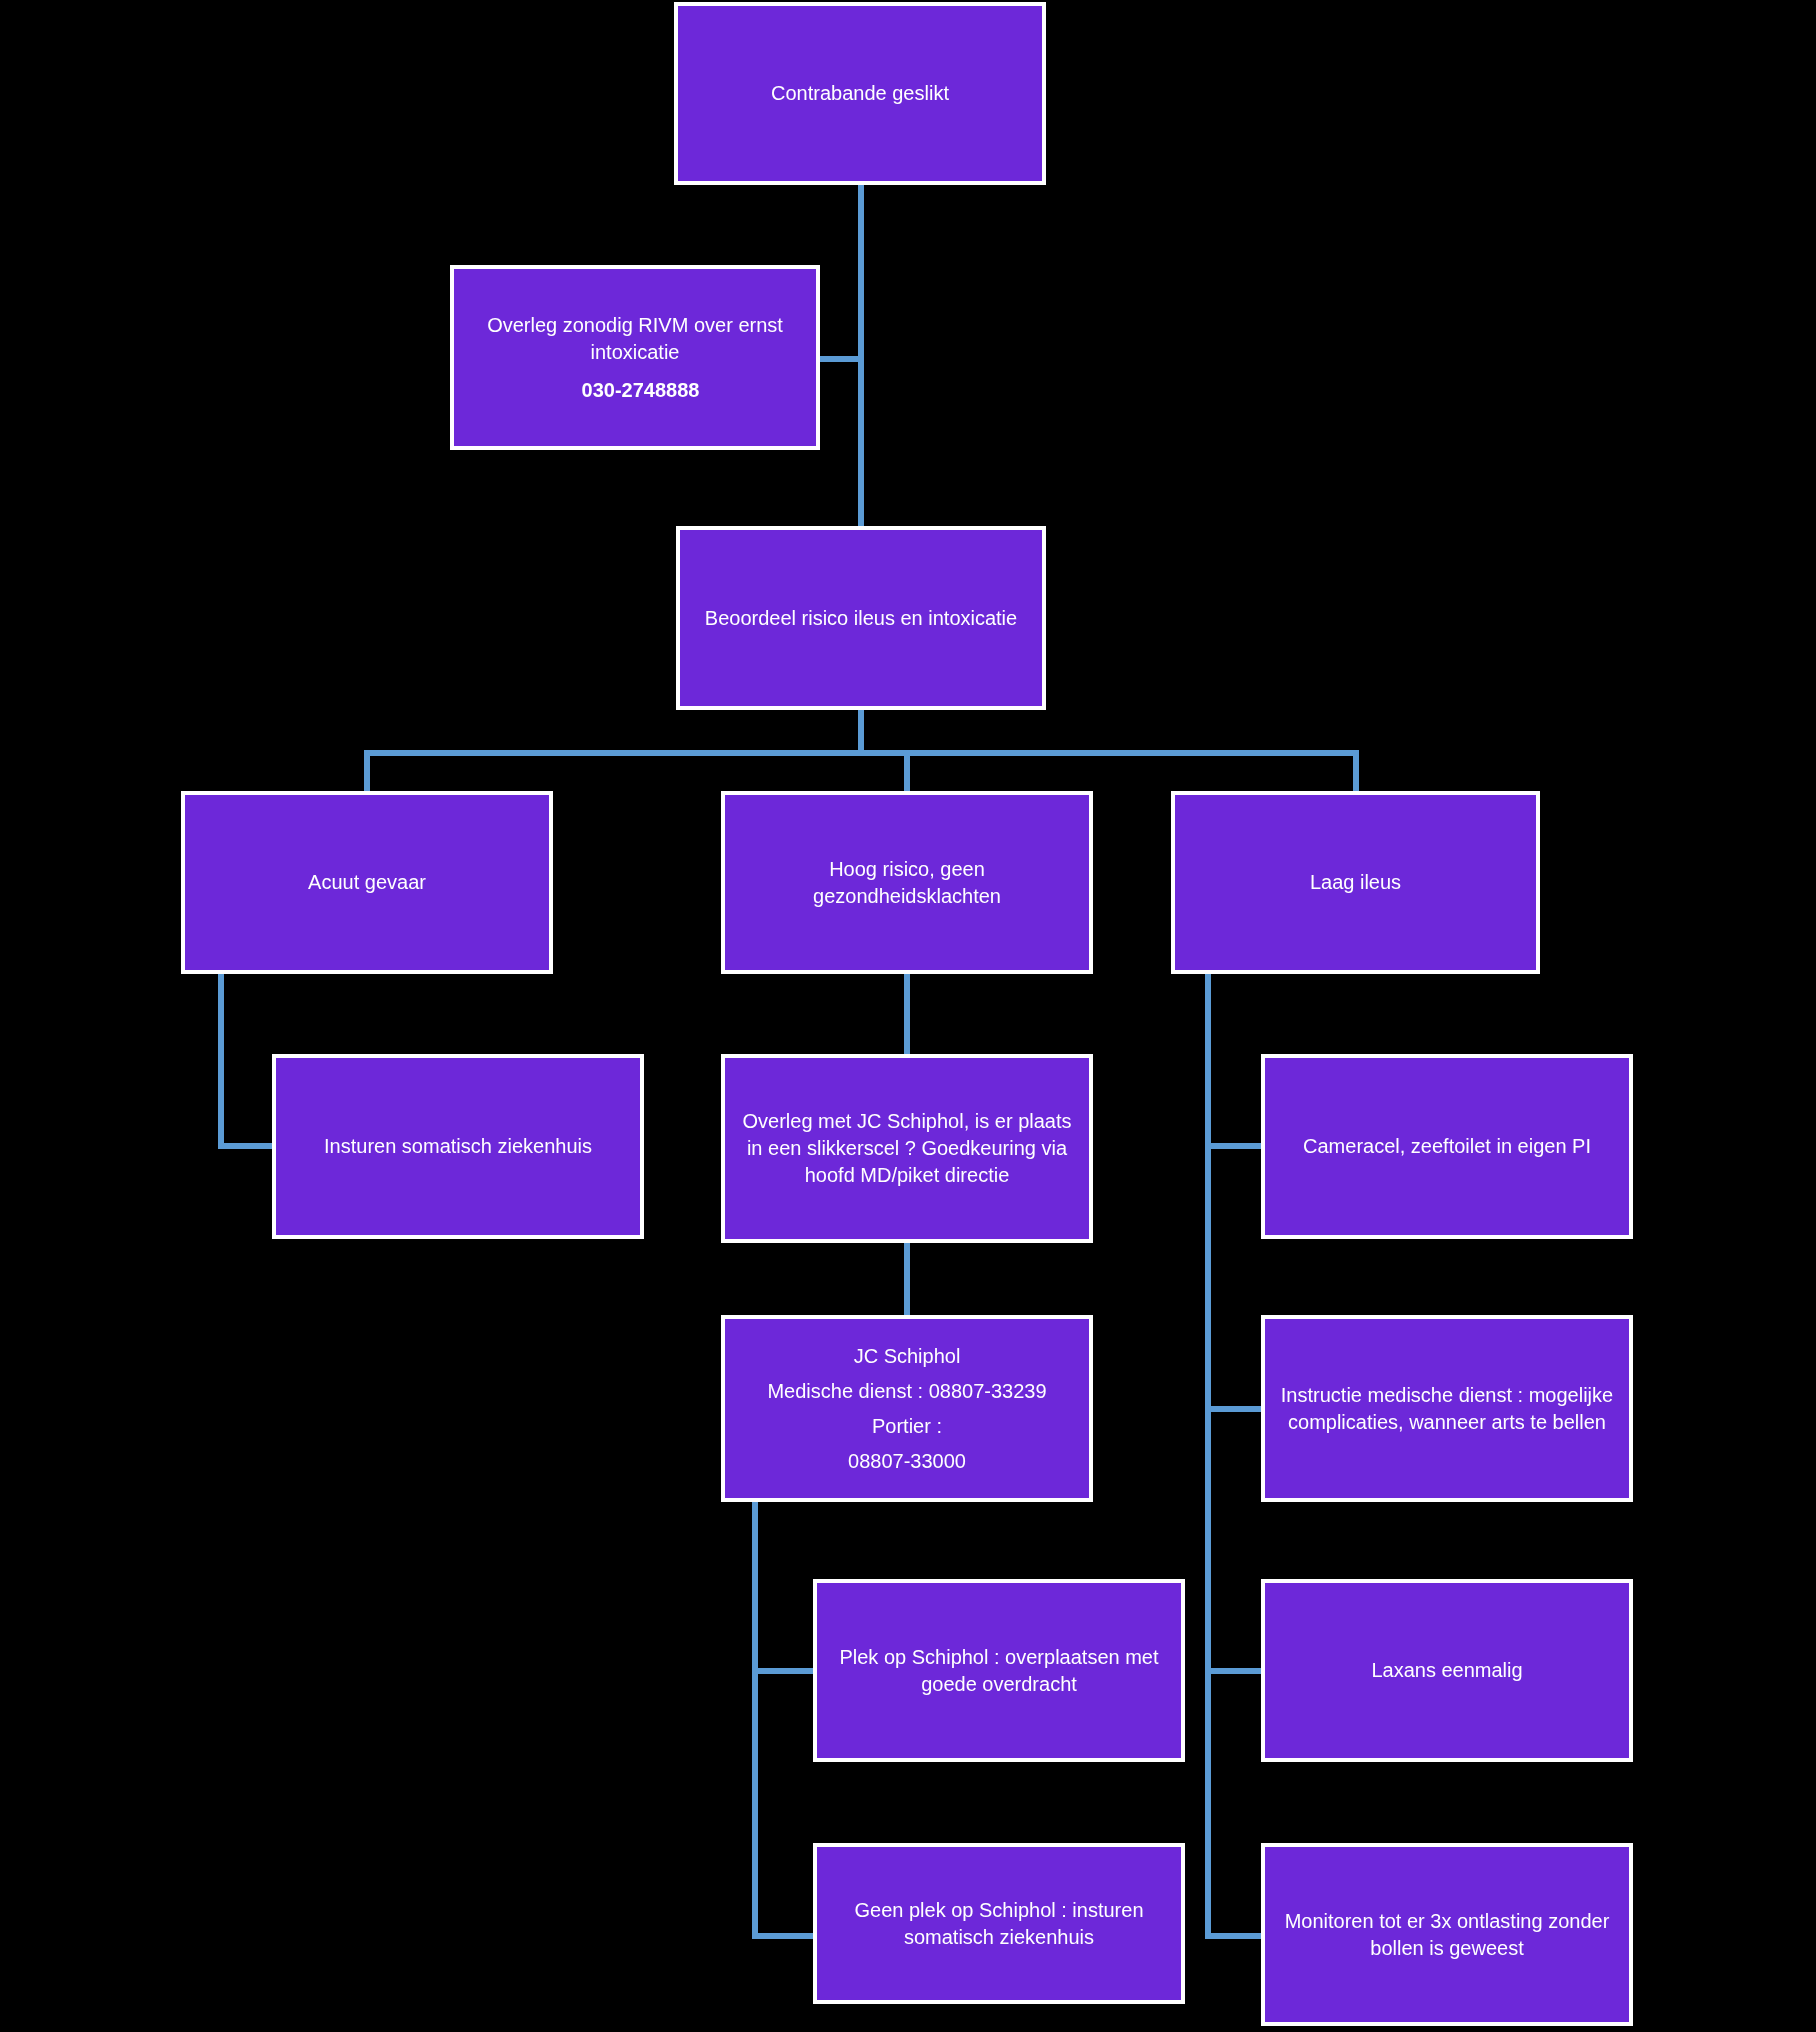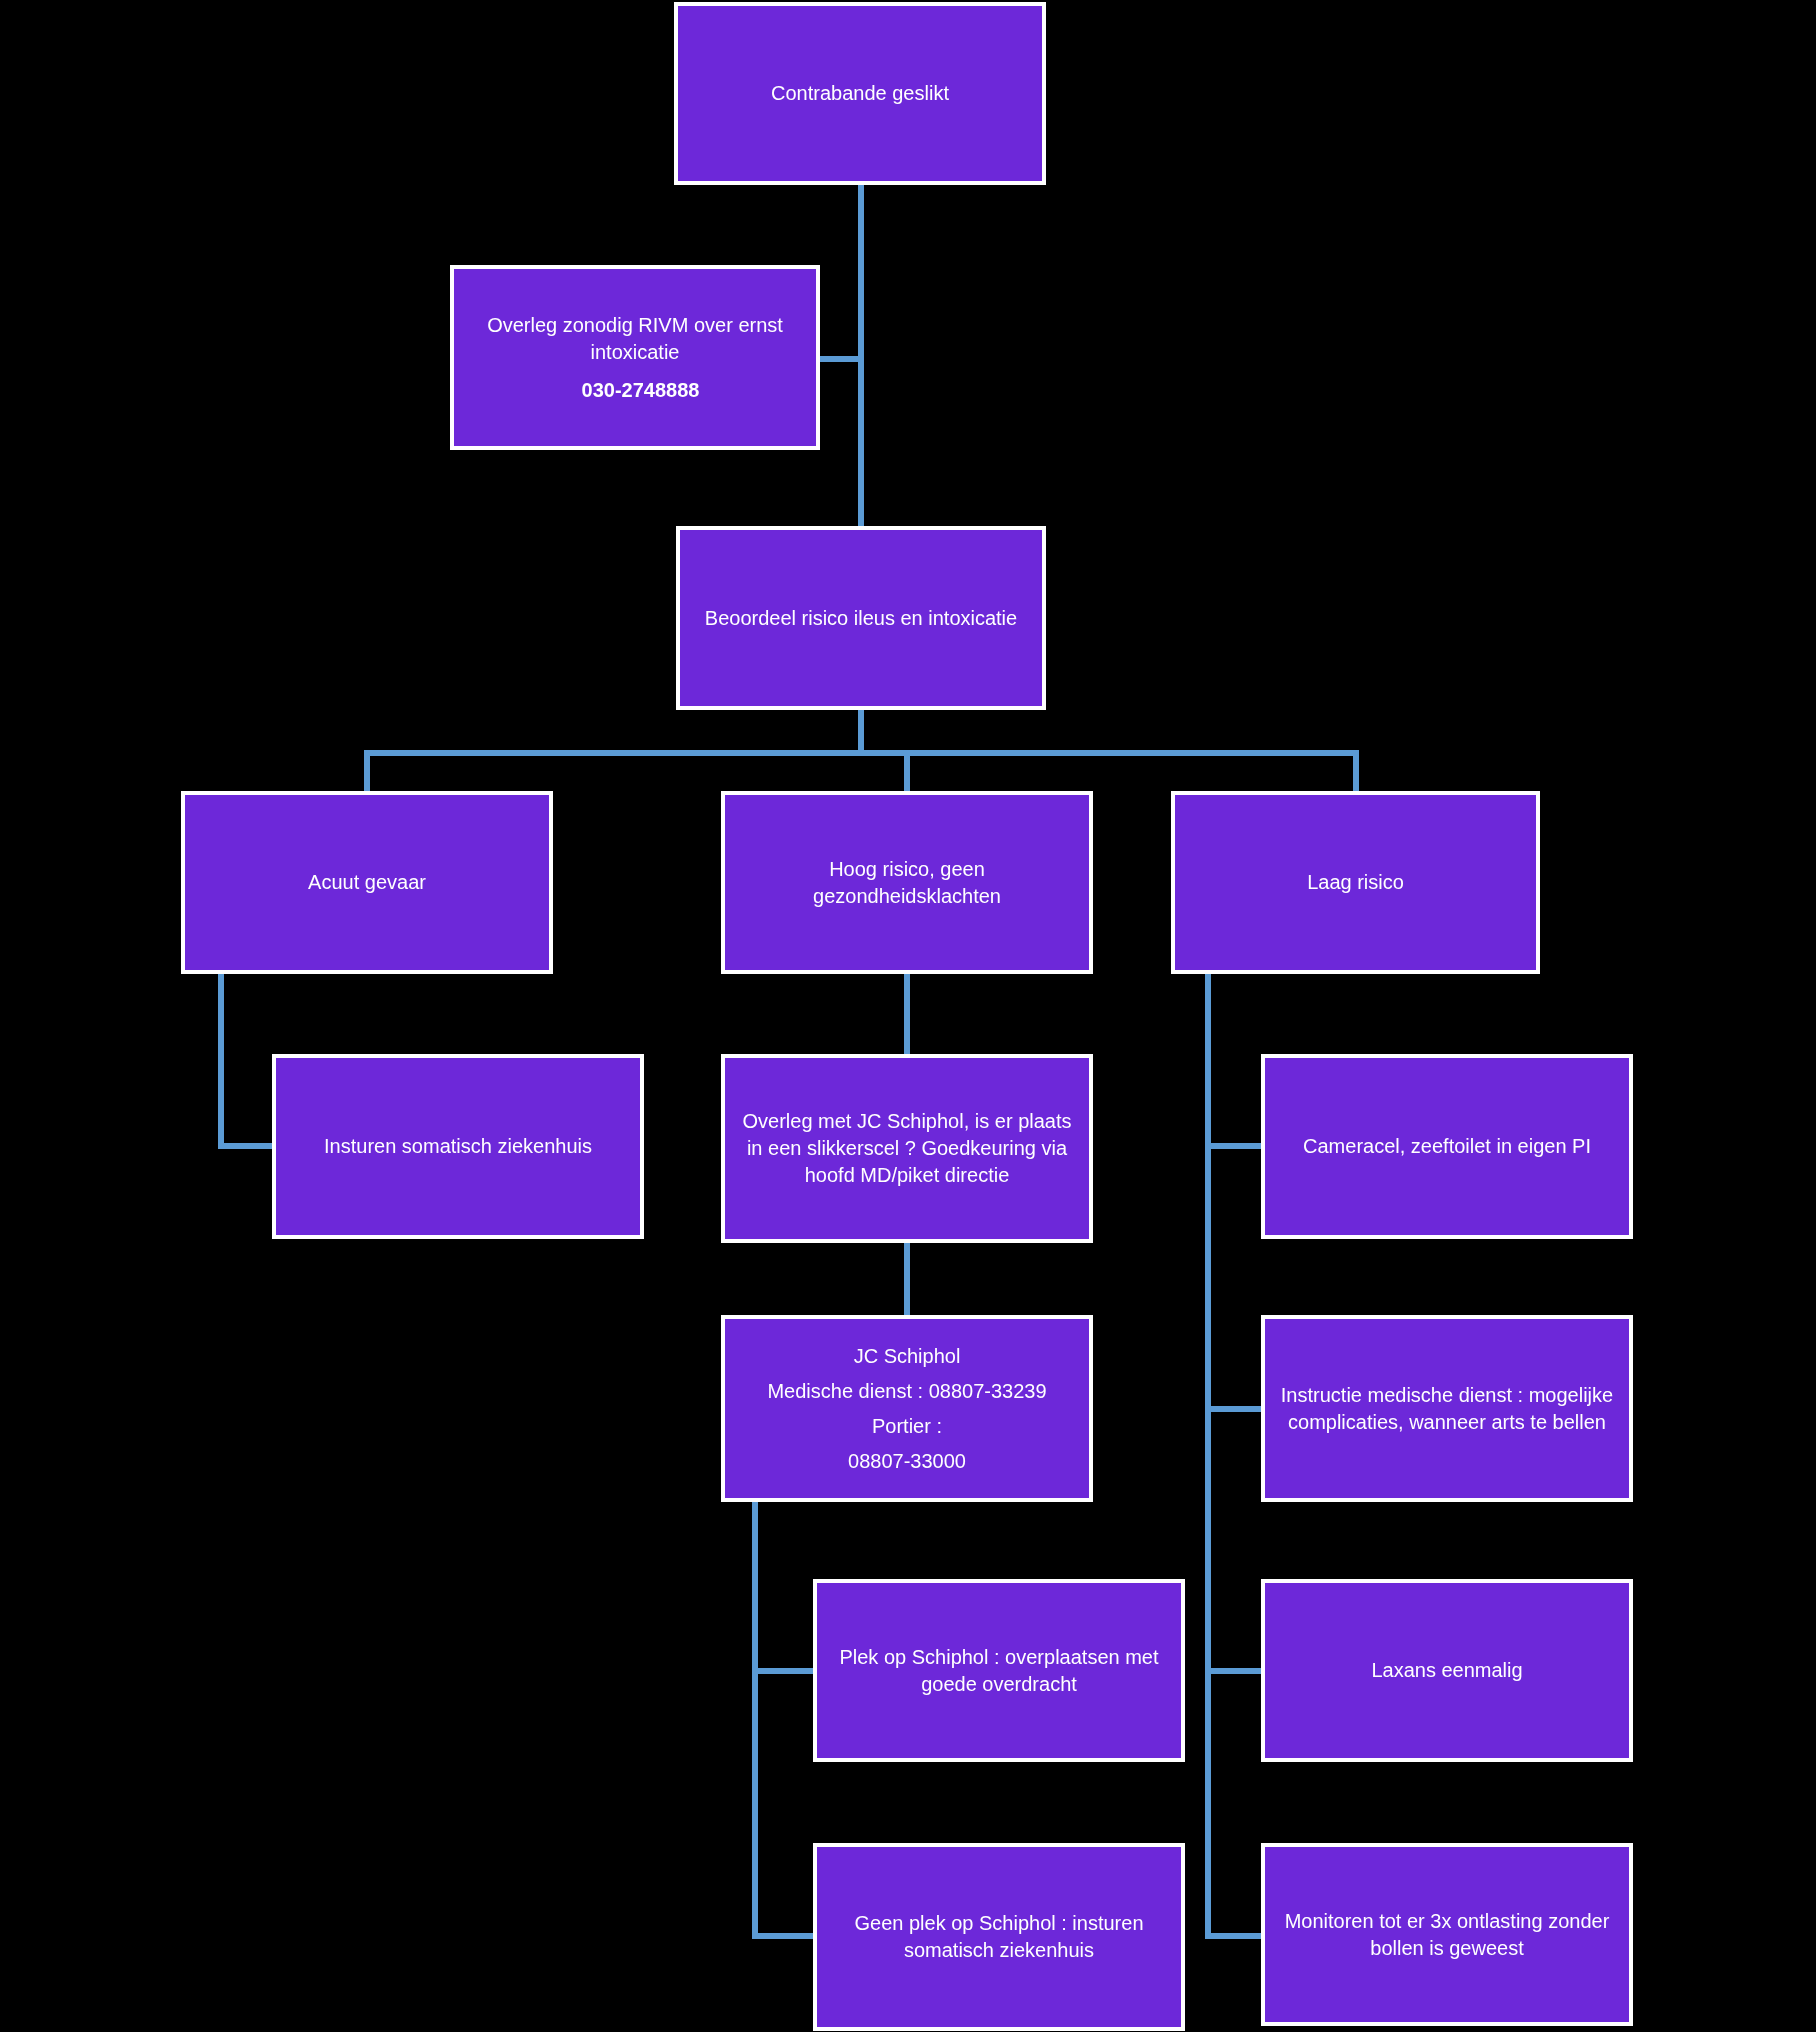--- a/index.html
+++ b/index.html
@@ -78,21 +78,21 @@
 
   <div class="node" style="left:676px; top:526px; width:370px; height:184px; padding:8px 3.2px;">
     <div>Beoordeel risico ileus en intoxicatie</div>
   </div>
 
   <div class="node" style="left:721px; top:791px; width:372px; height:183px;">
     <div>Hoog risico, geen gezondheidsklachten</div>
   </div>
 
   <div class="node" style="left:1171px; top:791px; width:369px; height:183px;">
-    <div>Laag risico</div>
+    <div>Laag ileus</div>
   </div>
 
   <div class="node" style="left:272px; top:1054px; width:372px; height:185px;">
     <div>Insturen somatisch ziekenhuis</div>
   </div>
 
   <div class="node" style="left:721px; top:1054px; width:372px; height:189px;">
     <div>Overleg met JC Schiphol, is er plaats in een slikkerscel ? Goedkeuring via hoofd MD/piket directie</div>
   </div>
 
@@ -100,21 +100,21 @@
     <div class="jline">JC Schiphol</div>
     <div class="jline">Medische dienst : 08807-33239</div>
     <div class="jline">Portier :</div>
     <div class="jline">08807-33000</div>
   </div>
 
   <div class="node" style="left:813px; top:1579px; width:372px; height:183px;">
     <div>Plek op Schiphol : overplaatsen met goede overdracht</div>
   </div>
 
-  <div class="node" style="left:813px; top:1843px; width:372px; height:188px;">
+  <div class="node" style="left:813px; top:1843px; width:372px; height:161px;">
     <div>Geen plek op Schiphol : insturen somatisch ziekenhuis</div>
   </div>
 
   <div class="node" style="left:1261px; top:1054px; width:372px; height:185px;">
     <div>Cameracel, zeeftoilet in eigen PI</div>
   </div>
 
   <div class="node" style="left:1261px; top:1315px; width:372px; height:187px;">
     <div>Instructie medische dienst : mogelijke complicaties, wanneer arts te bellen</div>
   </div>

